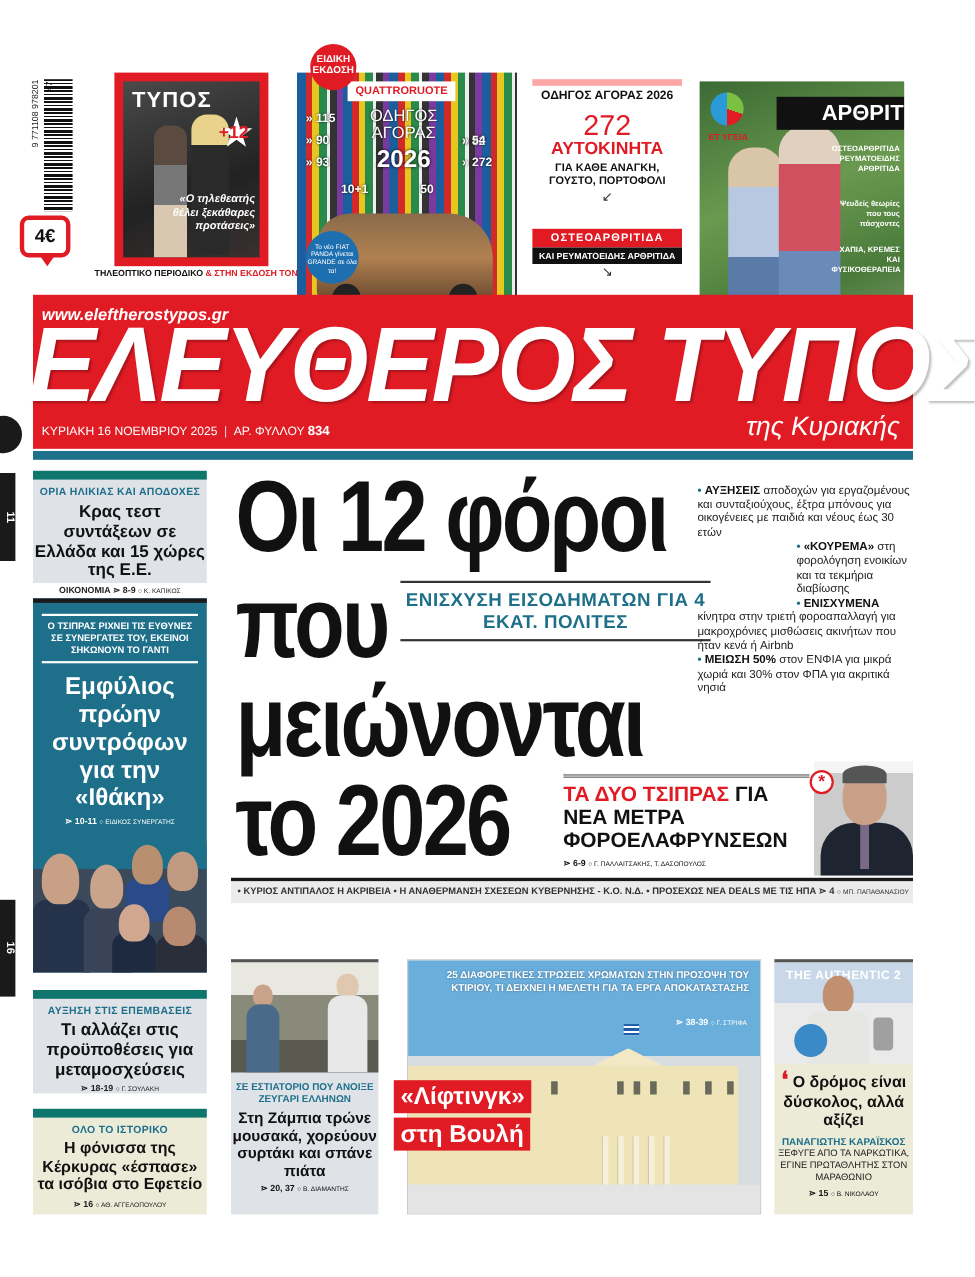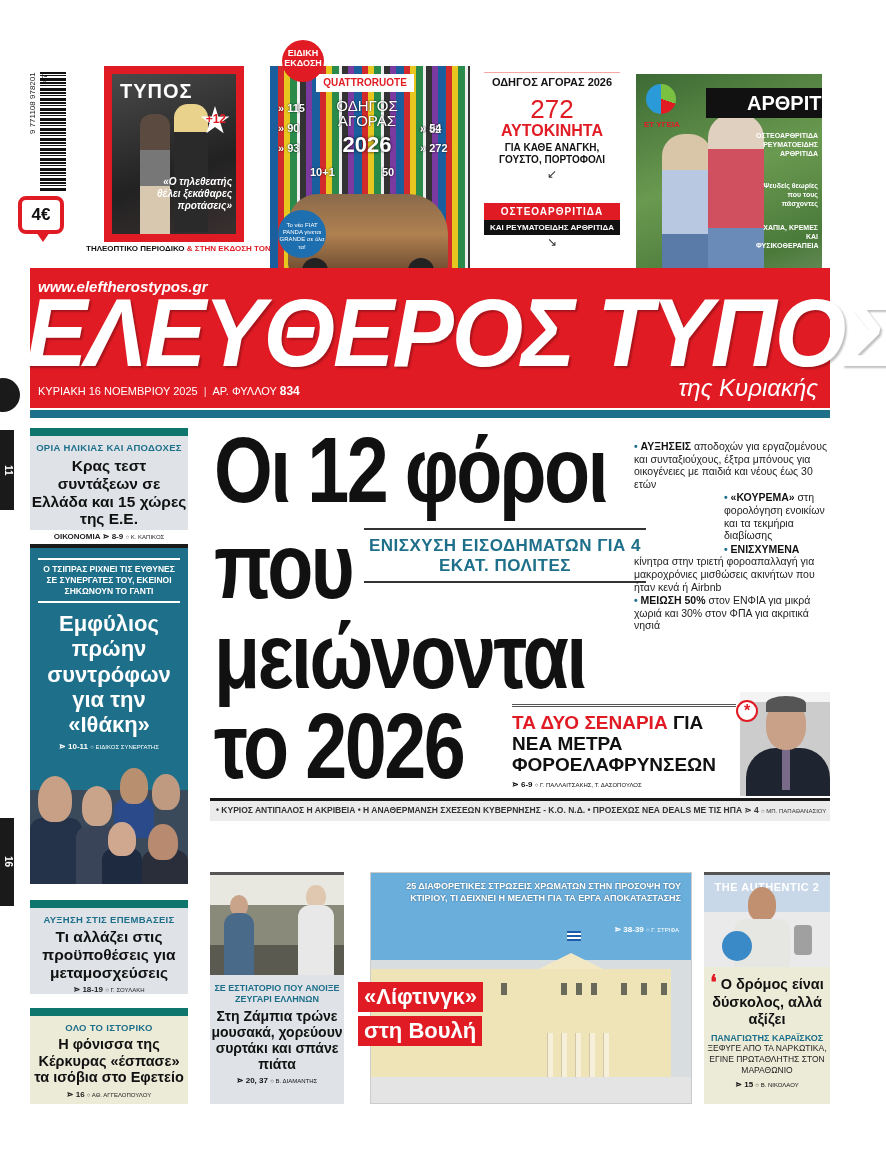--- a/index.html
+++ b/index.html
@@ -18,41 +18,41 @@
   .barcode .num { position: absolute; left: -2px; top: 0; font-size: 8px; writing-mode: vertical-rl; transform: rotate(180deg); height: 120px; text-align: right; color: #222; }
   .price { left: 18px; top: 196px; width: 46px; height: 38px; border: 4px solid #e01b24; border-radius: 8px; background: #fff; font-weight: bold; font-size: 17px; display: flex; align-items: center; justify-content: center; }
   .price:after { content: ""; position: absolute; left: 14px; bottom: -12px; border-left: 7px solid transparent; border-right: 7px solid transparent; border-top: 10px solid #e01b24; }
 
   
   .mag1 { left: 104px; top: 66px; width: 140px; height: 176px; background: #e01b24; padding: 8px; }
   .mag1 .cover { width: 100%; height: 100%; background: linear-gradient(160deg,#4a4a4a,#222 60%,#3a3030); position: relative; overflow: hidden; }
   .mag1 .logo { position: absolute; left: 8px; top: 6px; color: #fff; font-weight: bold; font-size: 20px; letter-spacing: 1px; }
   .mag1 .quote { position: absolute; right: 4px; top: 102px; width: 86px; color: #fff; font-size: 10px; font-style: italic; font-weight: bold; text-align: right; line-height: 1.2; }
   .mag1 .star { position: absolute; right: 6px; top: 32px; width: 30px; height: 30px; background: #fff; clip-path: polygon(50% 0,61% 35%,98% 35%,68% 57%,79% 91%,50% 70%,21% 91%,32% 57%,2% 35%,39% 35%); }
-  .mag1 .star-t { position: absolute; right: 10px; top: 38px; color: #e01b24; font-weight: bold; font-size: 12px; }
+  .mag1 .star-t { position: absolute; right: 10px; top: 38px; color: #e01b24; font-weight: bold; font-size: 16px; }
   .mag1 .p1 { position: absolute; left: 28px; top: 40px; width: 30px; height: 120px; background: linear-gradient(#5a4a40 0 30%, #777 30% 60%, #d8c8b0 60%); border-radius: 12px 12px 0 0; }
   .mag1 .p2 { position: absolute; left: 62px; top: 30px; width: 34px; height: 128px; background: linear-gradient(#e8d28c 0 22%, #2a2a2a 22%); border-radius: 14px 14px 0 0; }
   .mag1-caption { left: 86px; top: 244px; width: 180px; font-size: 8px; font-weight: bold; color: #111; white-space: nowrap; }
   .mag1-caption span.red { color: #e01b24; }
 
   .special-badge { left: 282px; top: 40px; width: 42px; height: 42px; border-radius: 50%; background: #e01b24; color: #fff; font-size: 9px; font-weight: bold; text-align: center; line-height: 1.1; padding-top: 9px; z-index: 3; }
   .mag2 { left: 270px; top: 66px; width: 200px; height: 250px; background:
       repeating-linear-gradient(90deg,#1b5e9e 0 8px,#d22a2a 8px 14px,#e8c620 14px 20px,#2a8a4a 20px 27px,#eee 27px 30px,#333 30px 36px,#7a3aa0 36px 42px); overflow: hidden; }
   .mag2 .brand { position: absolute; left: 46px; top: 8px; width: 98px; height: 18px; background: #fff; color: #e01b24; font-weight: bold; font-size: 10px; text-align: center; line-height: 18px; }
   .mag2 .title { position: absolute; left: 52px; top: 32px; width: 90px; color: #fff; text-align: center; font-size: 15px; line-height: 1; text-shadow: 0 0 2px #000; }
   .mag2 .year { position: absolute; left: 52px; top: 66px; width: 90px; color: #fff; text-align: center; font-size: 22px; font-weight: bold; text-shadow: 0 0 3px #000; }
   .mag2 .stat { position: absolute; color: #fff; font-weight: bold; font-size: 11px; text-shadow: 0 0 2px #000; }
   .mag2 .circle { position: absolute; left: 8px; top: 144px; width: 48px; height: 48px; border-radius: 50%; background: #1e6fb0; color: #fff; font-size: 6px; text-align: center; padding-top: 12px; line-height: 1.2; }
   .mag2 .car { position: absolute; left: 18px; top: 128px; width: 160px; height: 80px; background: linear-gradient(#8a6a4a, #b08050 50%, #6a4a30); border-radius: 30px 40px 10px 10px; }
   .mag2 .car:before, .mag2 .car:after { content: ""; position: absolute; bottom: -10px; width: 26px; height: 26px; border-radius: 50%; background: #222; }
   .mag2 .car:before { left: 14px; } .mag2 .car:after { right: 14px; }
   .mag2 .road { position: absolute; left: 0; top: 210px; width: 100%; height: 40px; background: #bbb; }
 
   .guide { left: 484px; top: 72px; width: 136px; height: 190px; text-align: center; }
-  .guide .topline { border-top: 1px solid #fca5a5; padding-top: 3px; font-weight: bold; font-size: 11px; font-stretch: condensed; }
+  .guide .topline { border-top: 6px solid #fca5a5; padding-top: 3px; font-weight: bold; font-size: 11px; font-stretch: condensed; }
   .guide .big { color: #e01b24; font-weight: normal; font-size: 26px; line-height: 1; margin-top: 8px; }
   .guide .sub { color: #e01b24; font-weight: bold; font-size: 16px; line-height: 1.1; }
   .guide .small { font-size: 10px; font-weight: bold; line-height: 1.25; margin-top: 2px; }
   .guide .arrow { font-size: 12px; color: #333; }
   .guide .osteo1 { background: #e01b24; color: #fff; font-weight: bold; font-size: 10px; letter-spacing: 1px; padding: 3px 0; margin-top: 22px; }
   .guide .osteo2 { background: #111; color: #fff; font-weight: bold; font-size: 8px; padding: 3px 0; }
 
   .mag3 { left: 636px; top: 74px; width: 186px; height: 256px; background: linear-gradient(160deg,#3c6a34,#6a9a50 40%,#4a7a3a 70%,#8aa080); overflow: hidden; }
   .mag3 .head { position: absolute; right: 0; top: 14px; width: 116px; height: 30px; background: #111; color: #fff; font-size: 20px; font-weight: bold; line-height: 30px; text-align: center; font-stretch: condensed; padding-left: 41px; }
   .mag3 .logo { position: absolute; left: 10px; top: 10px; width: 30px; height: 30px; border-radius: 50%; background: conic-gradient(#7ac142 0 30%, #e01b24 30% 50%, #2a9ad8 50% 100%); }
@@ -271,21 +271,21 @@
 <div class="abs subhead">ΕΝΙΣΧΥΣΗ ΕΙΣΟΔΗΜΑΤΩΝ ΓΙΑ 4 ΕΚΑΤ. ΠΟΛΙΤΕΣ</div>
 
 <div class="abs bullets">
   <p><span class="dot">•</span> <b>ΑΥΞΗΣΕΙΣ</b> <span>αποδοχών για εργαζομένους και συνταξιούχους, έξτρα μπόνους για οικογένειες με παιδιά και νέους έως 30 ετών</span></p>
   <p class="ind"><span class="dot">•</span> <b>«ΚΟΥΡΕΜΑ»</b> <span>στη φορολόγηση ενοικίων και τα τεκμήρια διαβίωσης</span></p>
   <p><span class="ind" style="display:inline-block;padding-left:90px;"><span class="dot">•</span> <b>ΕΝΙΣΧΥΜΕΝΑ</b></span> <span>κίνητρα στην τριετή φοροαπαλλαγή για μακροχρόνιες μισθώσεις ακινήτων που ήταν κενά ή Airbnb</span></p>
   <p><span class="dot">•</span> <b>ΜΕΙΩΣΗ 50%</b> <span>στον ΕΝΦΙΑ για μικρά χωριά και 30% στον ΦΠΑ για ακριτικά νησιά</span></p>
 </div>
 
 <div class="abs scen">
-  <div class="t1"><span class="red">ΤΑ ΔΥΟ ΣΕΝΑΡΙΑ</span> <span>ΓΙΑ ΝΕΑ ΜΕΤΡΑ ΦΟΡΟΕΛΑΦΡΥΝΣΕΩΝ</span></div>
+  <div class="t1"><span class="red">ΤΑ ΔΥΟ ΤΣΙΠΡΑΣ</span> <span>ΓΙΑ ΝΕΑ ΜΕΤΡΑ ΦΟΡΟΕΛΑΦΡΥΝΣΕΩΝ</span></div>
   <div class="ref"><span>⋗</span> <span>6-9</span> <span class="by">○ <span>Γ. ΠΑΛΛΑΙΤΣΑΚΗΣ, Τ. ΔΑΣΟΠΟΥΛΟΣ</span></span></div>
 </div>
 <div class="abs pm-photo">
   <div class="s"></div>
     <div class="tie"></div>
     <div class="f"></div>
     <div class="h"></div>
 </div>
 <div class="abs scen-icon">*</div>
 

